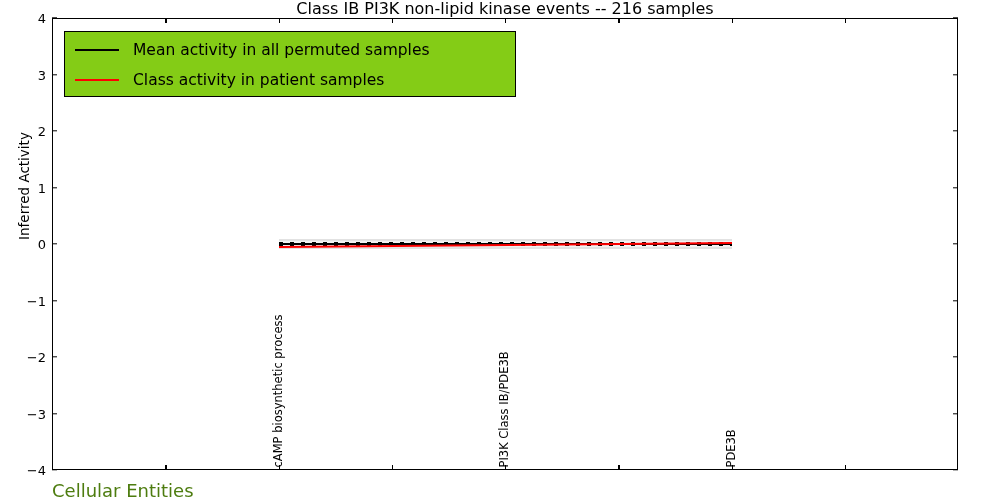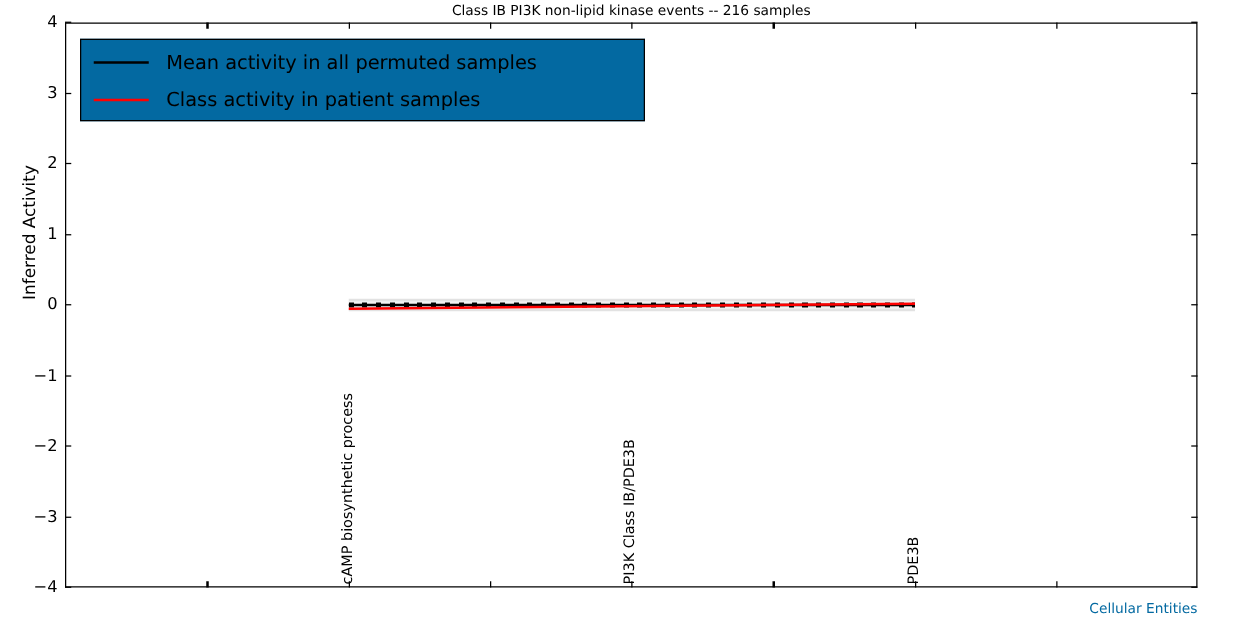--- a/index.html
+++ b/index.html
@@ -25,21 +25,21 @@
 
   
   #chart-title {
     position: absolute;
     left: 52px;
     top: 0px;
     width: 906px;
     height: 18px;
     line-height: 18px;
     text-align: center;
-    font-size: 11px;
+    font-size: 16px;
     color: #000000;
     white-space: nowrap;
   }
 
   
   #axes-frame {
     position: absolute;
     left: 52px;
     top: 18px;
     width: 906px;
@@ -87,23 +87,23 @@
     background: #000000;
     transform: translateY(-50%);
   }
 
   
   #xlabel {
     position: absolute;
     left: 52px;
     top: 480px;
     width: 906px;
-    text-align: right;
-    font-size: 11px;
-    color: #0369a1;
+    text-align: left;
+    font-size: 18px;
+    color: #4d7c0f;
     white-space: nowrap;
   }
   .xtick-mark {
     position: absolute;
     top: 465px;
     width: 1.4px;
     height: 5px;
     background: #000000;
   }
   .xtick-mark-top {
@@ -158,21 +158,21 @@
   }
 
   
   #legend {
     position: absolute;
     left: 64px;
     top: 31px;
     width: 452px;
     height: 66px;
     border: 1.4px solid #000000;
-    background: #0369a1;
+    background: #84cc16;
     box-sizing: border-box;
   }
   .legend-row {
     position: absolute;
     left: 0;
     width: 452px;
     height: 30px;
     display: flex;
     align-items: center;
   }

